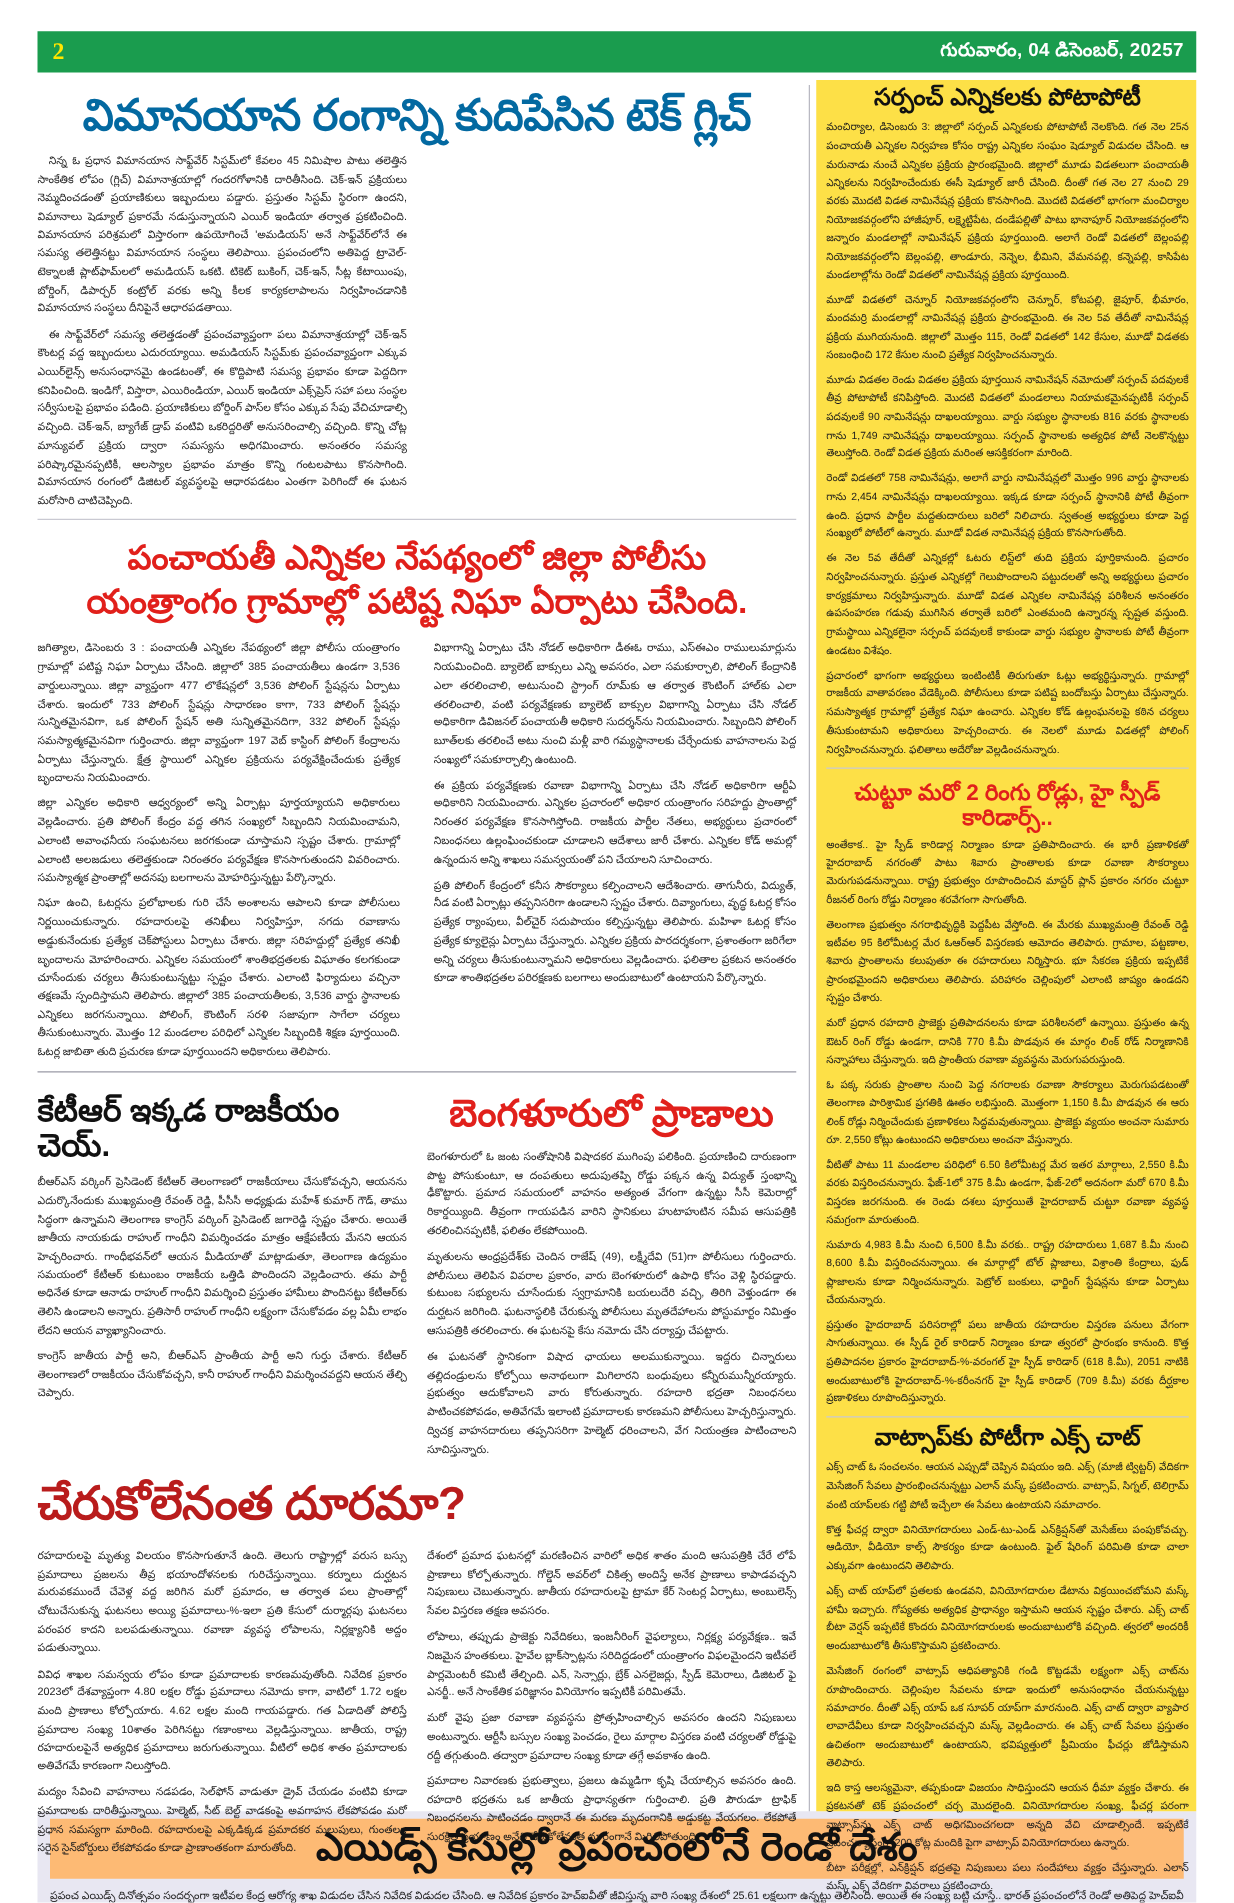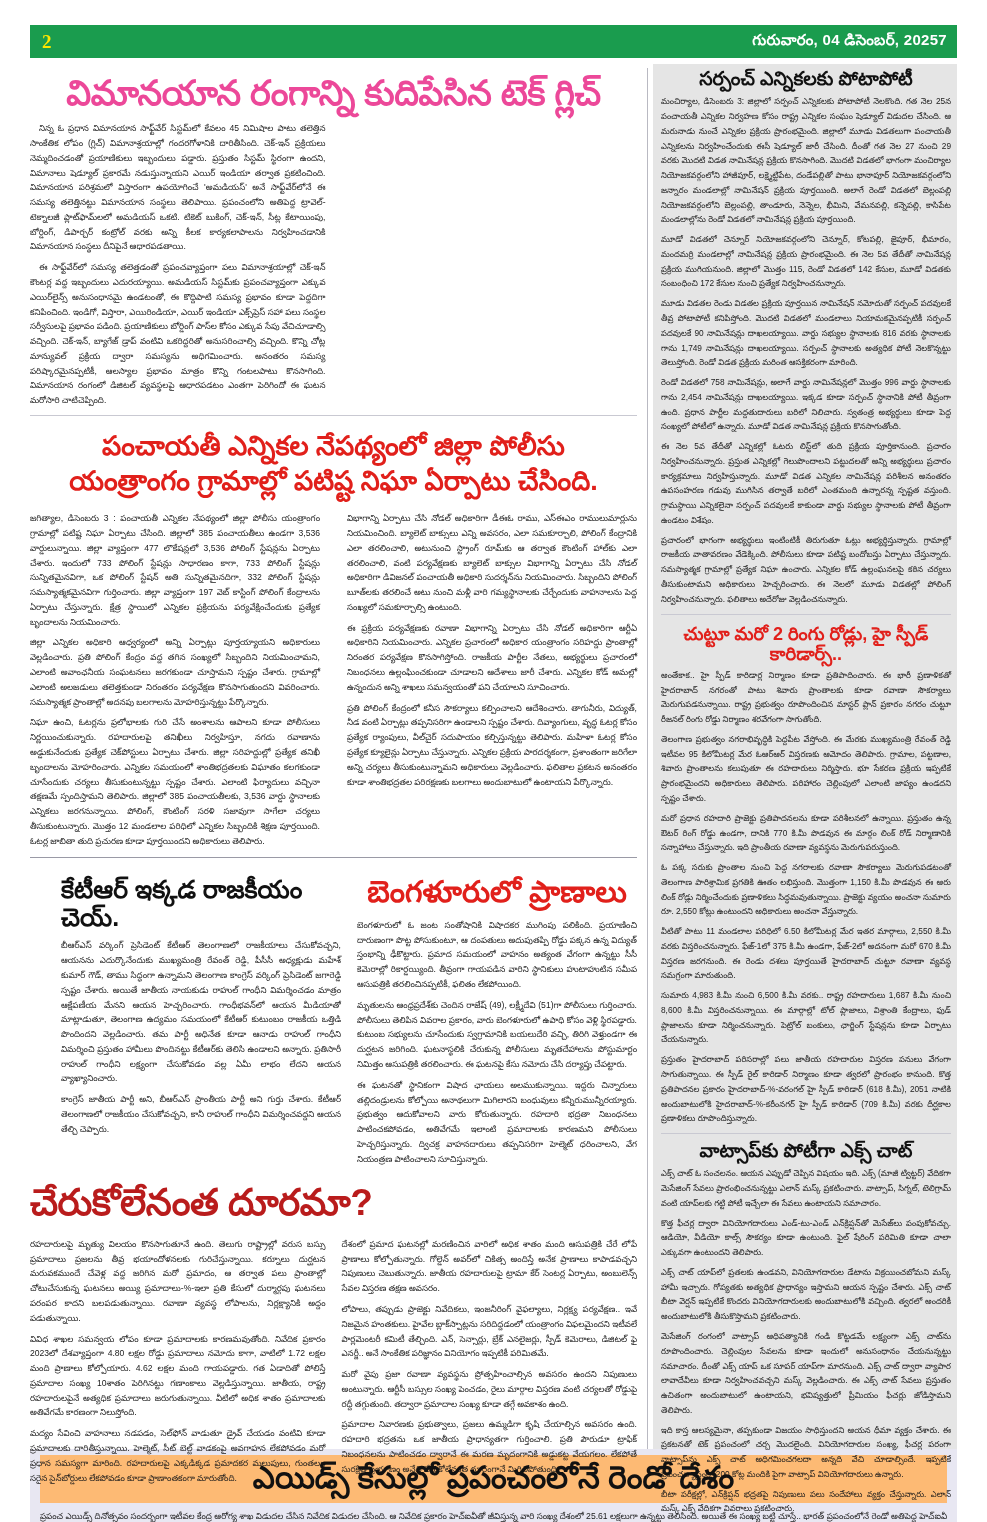--- a/index.html
+++ b/index.html
@@ -54,33 +54,33 @@
     padding-right: 10px;
   }
   .divider-v {
     width: 1px;
     background: #b9b9c2;
     margin: 4px 5px 0 0;
     flex: 0 0 1px;
   }
   .right-zone {
     flex: 1;
-    background: #e5e5e5;
+    background: #fde047;
     padding: 0 6px 0 8px;
   }
 
   
   .hl {
     font-weight: bold;
     line-height: 1.12;
     margin: 0 0 6px 0;
     font-family: "Liberation Sans", sans-serif;
   }
   .hl-main-red {
-    color: #ec4899;
+    color: #0369a1;
     font-size: 35px;
     text-align: center;
     letter-spacing: -.4px;
     margin-top: 9px;
     margin-bottom: 9px;
   }
   .hl-sub-red {
     color: #e1201b;
     font-size: 27px;
     text-align: center;
@@ -215,21 +215,21 @@
           <div style="flex:1;">
             <p class="copy">విభాగాన్ని ఏర్పాటు చేసి నోడల్ అధికారిగా డీఈఓ రాము, ఎస్‌ఈఎం రాములుమార్లును నియమించింది. బ్యాలెట్ బాక్సులు ఎన్ని అవసరం, ఎలా సమకూర్చాలి, పోలింగ్ కేంద్రానికి ఎలా తరలించాలి, అటునుంచి స్ట్రాంగ్ రూమ్‌కు ఆ తర్వాత కౌంటింగ్ హాల్‌కు ఎలా తరలించాలి, వంటి పర్యవేక్షణకు బ్యాలెట్ బాక్సుల విభాగాన్ని ఏర్పాటు చేసి నోడల్ అధికారిగా డివిజనల్ పంచాయతీ అధికారి సుదర్శన్‌ను నియమించారు. సిబ్బందిని పోలింగ్ బూత్‌లకు తరలించే అటు నుంచి మళ్లీ వారి గమ్యస్థానాలకు చేర్చేందుకు వాహనాలను పెద్ద సంఖ్యలో సమకూర్చాల్సి ఉంటుంది.</p>
             <p class="copy">ఈ ప్రక్రియ పర్యవేక్షణకు రవాణా విభాగాన్ని ఏర్పాటు చేసి నోడల్ అధికారిగా ఆర్టీఏ అధికారిని నియమించారు. ఎన్నికల ప్రచారంలో అధికార యంత్రాంగం సరిహద్దు ప్రాంతాల్లో నిరంతర పర్యవేక్షణ కొనసాగిస్తోంది. రాజకీయ పార్టీల నేతలు, అభ్యర్థులు ప్రచారంలో నిబంధనలు ఉల్లంఘించకుండా చూడాలని ఆదేశాలు జారీ చేశారు. ఎన్నికల కోడ్ అమల్లో ఉన్నందున అన్ని శాఖలు సమన్వయంతో పని చేయాలని సూచించారు.</p>
             <p class="copy">ప్రతి పోలింగ్ కేంద్రంలో కనీస సౌకర్యాలు కల్పించాలని ఆదేశించారు. తాగునీరు, విద్యుత్, నీడ వంటి ఏర్పాట్లు తప్పనిసరిగా ఉండాలని స్పష్టం చేశారు. దివ్యాంగులు, వృద్ధ ఓటర్ల కోసం ప్రత్యేక ర్యాంపులు, వీల్‌చైర్ సదుపాయం కల్పిస్తున్నట్టు తెలిపారు. మహిళా ఓటర్ల కోసం ప్రత్యేక క్యూలైన్లు ఏర్పాటు చేస్తున్నారు. ఎన్నికల ప్రక్రియ పారదర్శకంగా, ప్రశాంతంగా జరిగేలా అన్ని చర్యలు తీసుకుంటున్నామని అధికారులు వెల్లడించారు. ఫలితాల ప్రకటన అనంతరం కూడా శాంతిభద్రతల పరిరక్షణకు బలగాలు అందుబాటులో ఉంటాయని పేర్కొన్నారు.</p>
           </div>
         </div>
       </div>
 
       <hr class="rule-strong">
 
-      <div style="display:flex; gap:16px;margin-left:31px;">
+      <div style="display:flex; gap:16px;">
         <div style="flex:1;">
           <h2 class="hl hl-black">కేటీఆర్ ఇక్కడ రాజకీయం చెయ్.</h2>
           <p class="copy">బీఆర్ఎస్ వర్కింగ్ ప్రెసిడెంట్ కేటీఆర్ తెలంగాణలో రాజకీయాలు చేసుకోవచ్చని, ఆయనను ఎదుర్కొనేందుకు ముఖ్యమంత్రి రేవంత్ రెడ్డి, పీసీసీ అధ్యక్షుడు మహేశ్ కుమార్ గౌడ్, తాము సిద్ధంగా ఉన్నామని తెలంగాణ కాంగ్రెస్ వర్కింగ్ ప్రెసిడెంట్ జగారెడ్డి స్పష్టం చేశారు. అయితే జాతీయ నాయకుడు రాహుల్ గాంధీని విమర్శించడం మాత్రం ఆక్షేపణీయ మేనని ఆయన హెచ్చరించారు. గాంధీభవన్‌లో ఆయన మీడియాతో మాట్లాడుతూ, తెలంగాణ ఉద్యమం సమయంలో కేటీఆర్ కుటుంబం రాజకీయ ఒత్తిడి పొందిందని వెల్లడించారు. తమ పార్టీ అధినేత కూడా ఆనాడు రాహుల్ గాంధీని విమర్శించి ప్రస్తుతం హామీలు పొందినట్టు కేటీఆర్‌కు తెలిసి ఉండాలని అన్నారు. ప్రతిసారీ రాహుల్ గాంధీని లక్ష్యంగా చేసుకోవడం వల్ల ఏమీ లాభం లేదని ఆయన వ్యాఖ్యానించారు.</p>
           <p class="copy">కాంగ్రెస్ జాతీయ పార్టీ అని, బీఆర్ఎస్ ప్రాంతీయ పార్టీ అని గుర్తు చేశారు. కేటీఆర్ తెలంగాణలో రాజకీయం చేసుకోవచ్చని, కానీ రాహుల్ గాంధీని విమర్శించవద్దని ఆయన తేల్చి చెప్పారు.</p>
         </div>
         <div style="flex:1;">
           <h2 class="hl hl-red-2l">
             <span>బెంగళూరులో ప్రాణాలు</span><br>
           </h2>
           <p class="copy">బెంగళూరులో ఓ జంట సంతోషానికి విషాదకర ముగింపు పలికింది. ప్రయాణించి దారుణంగా పొట్ట పోసుకుంటూ, ఆ దంపతులు అదుపుతప్పి రోడ్డు పక్కన ఉన్న విద్యుత్ స్తంభాన్ని ఢీకొట్టారు. ప్రమాద సమయంలో వాహనం అత్యంత వేగంగా ఉన్నట్టు సీసీ కెమెరాల్లో రికార్డయ్యింది. తీవ్రంగా గాయపడిన వారిని స్థానికులు హుటాహుటిన సమీప ఆసుపత్రికి తరలించినప్పటికీ, ఫలితం లేకపోయింది.</p>

